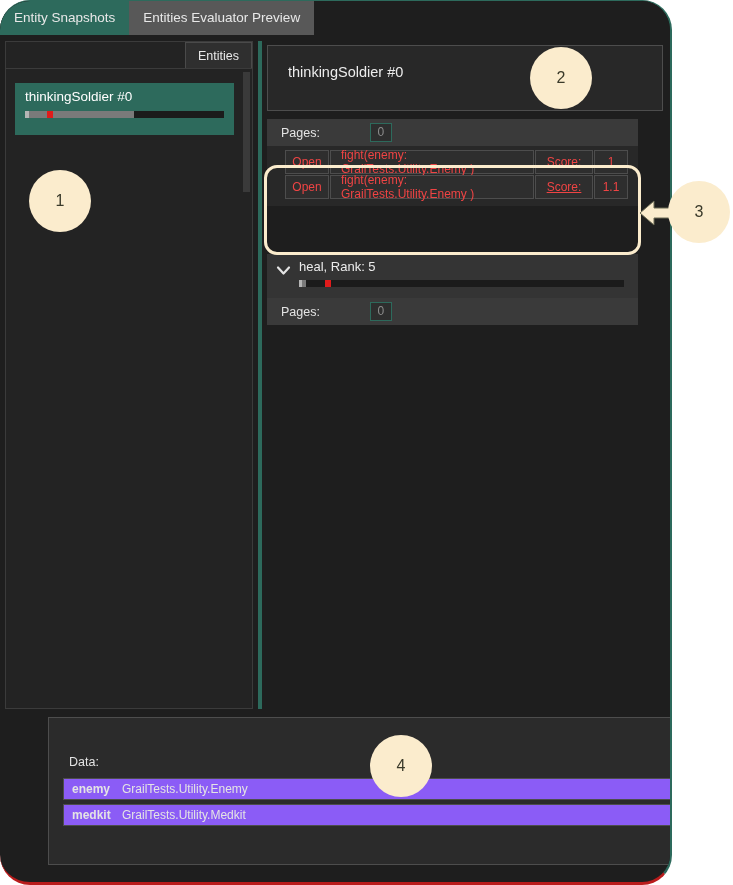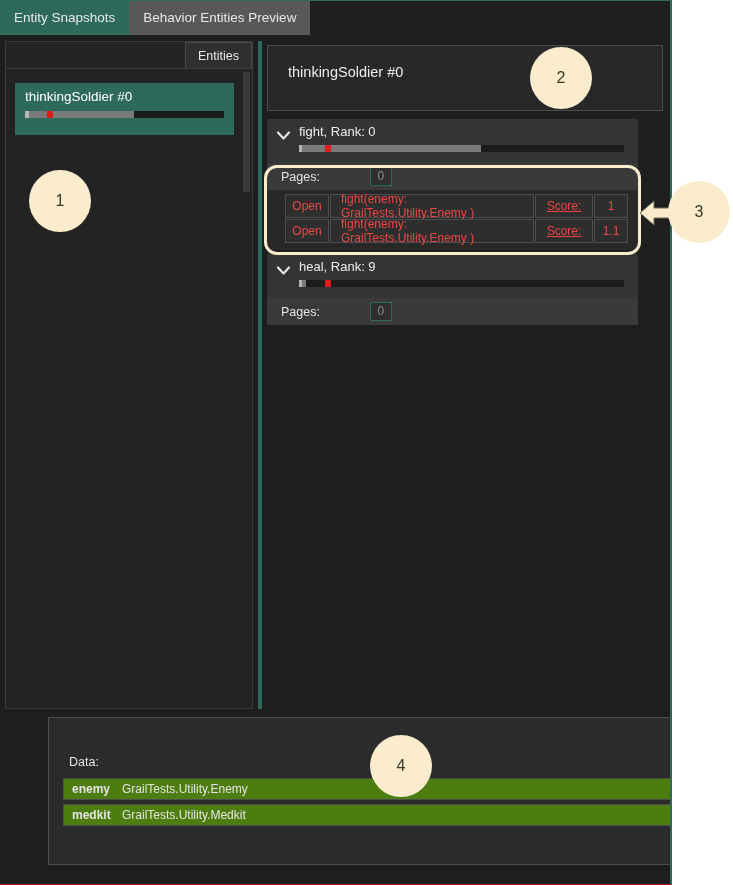--- a/index.html
+++ b/index.html
@@ -13,23 +13,24 @@
   }
 
   #app {
     position: absolute;
     left: 0; top: 0;
     width: 672px;
     height: 885px;
     background: #1e1e1e;
     border-right: 2px solid #2d6a5c;
     border-top: 1px solid #2d6a5c;
-    border-bottom: 1px solid #b91c1c;
-    box-sizing: border-box;
-    overflow: hidden;
+    border-bottom: 3px solid #b91c1c;
+    box-sizing: border-box;
+    overflow: hidden;
+    border-radius: 30px;
   }
 
   
   .tabstrip {
     position: absolute;
     left: 0; top: 0;
     width: 672px;
     height: 36px;
     background: #1e1e1e;
     display: flex;
@@ -276,21 +277,21 @@
     position: absolute;
     left: 20px; top: 37px;
     font-size: 12.5px;
     color: #e4e4e4;
   }
   .data-row {
     position: absolute;
     left: 14px;
     width: 642px;
     height: 22px;
-    background: #4d7c0f;
+    background: #8b5cf6;
     border: 1px solid #4d4d4d;
     box-sizing: border-box;
     display: flex;
     align-items: center;
     font-size: 12px;
     color: #e4e4e4;
   }
   .data-key {
     width: 52px;
     padding-left: 8px;
@@ -316,21 +317,21 @@
     z-index: 30;
   }
 </style>
 </head>
 <body>
 
 <div id="app">
 
   <div class="tabstrip">
     <div class="tab active">Entity Snapshots</div>
-    <div class="tab inactive">Behavior Entities Preview</div>
+    <div class="tab inactive">Entities Evaluator Preview</div>
   </div>
 
   <div class="entities-pane">
     <div class="subtab-row">
       <div class="subtab">Entities</div>
     </div>
 
     <div class="entity-item">
       <div class="name">thinkingSoldier #0</div>
       <div class="timeline">
@@ -345,33 +346,20 @@
     </div>
   </div>
 
   <div class="detail-pane">
 
     <div class="entity-header">
       <div class="title">thinkingSoldier #0</div>
     </div>
 
     <div class="section" style="top:78px;">
-      <div class="section-head">
-        <div class="chevron">
-          <svg viewBox="0 0 17 17" width="17" height="17">
-            <path d="M3 5.5 L8.5 11.5 L14 5.5" fill="none" stroke="#e4e4e4" stroke-width="2.2" stroke-linecap="round" stroke-linejoin="round"></path>
-          </svg>
-        </div>
-        <div class="section-title">fight, Rank: 0</div>
-        <div class="section-bar timeline">
-          <div class="head" style="left:0%"></div>
-          <div class="fill" style="left:1%;width:55%"></div>
-          <div class="marker" style="left:8%"></div>
-        </div>
-      </div>
 
       <div class="section-body">
         <div class="pages-row">
           <span class="pages-label">Pages:</span>
           <span class="pages-input">0</span>
         </div>
 
         <div style="padding:4px 10px 6px 18px;">
           <div class="action-row">
             <div class="cell cell-open">Open</div>
@@ -389,21 +377,21 @@
       </div>
     </div>
 
     <div class="section" style="top:213px;">
       <div class="section-head">
         <div class="chevron">
           <svg viewBox="0 0 17 17" width="17" height="17">
             <path d="M3 5.5 L8.5 11.5 L14 5.5" fill="none" stroke="#e4e4e4" stroke-width="2.2" stroke-linecap="round" stroke-linejoin="round"></path>
           </svg>
         </div>
-        <div class="section-title">heal, Rank: 9</div>
+        <div class="section-title">heal, Rank: 5</div>
         <div class="section-bar timeline">
           <div class="head" style="left:0%"></div>
           <div class="fill" style="left:1%;width:1%"></div>
           <div class="marker" style="left:8%"></div>
         </div>
       </div>
 
       <div class="section-body">
         <div class="pages-row">
           <span class="pages-label">Pages:</span>

